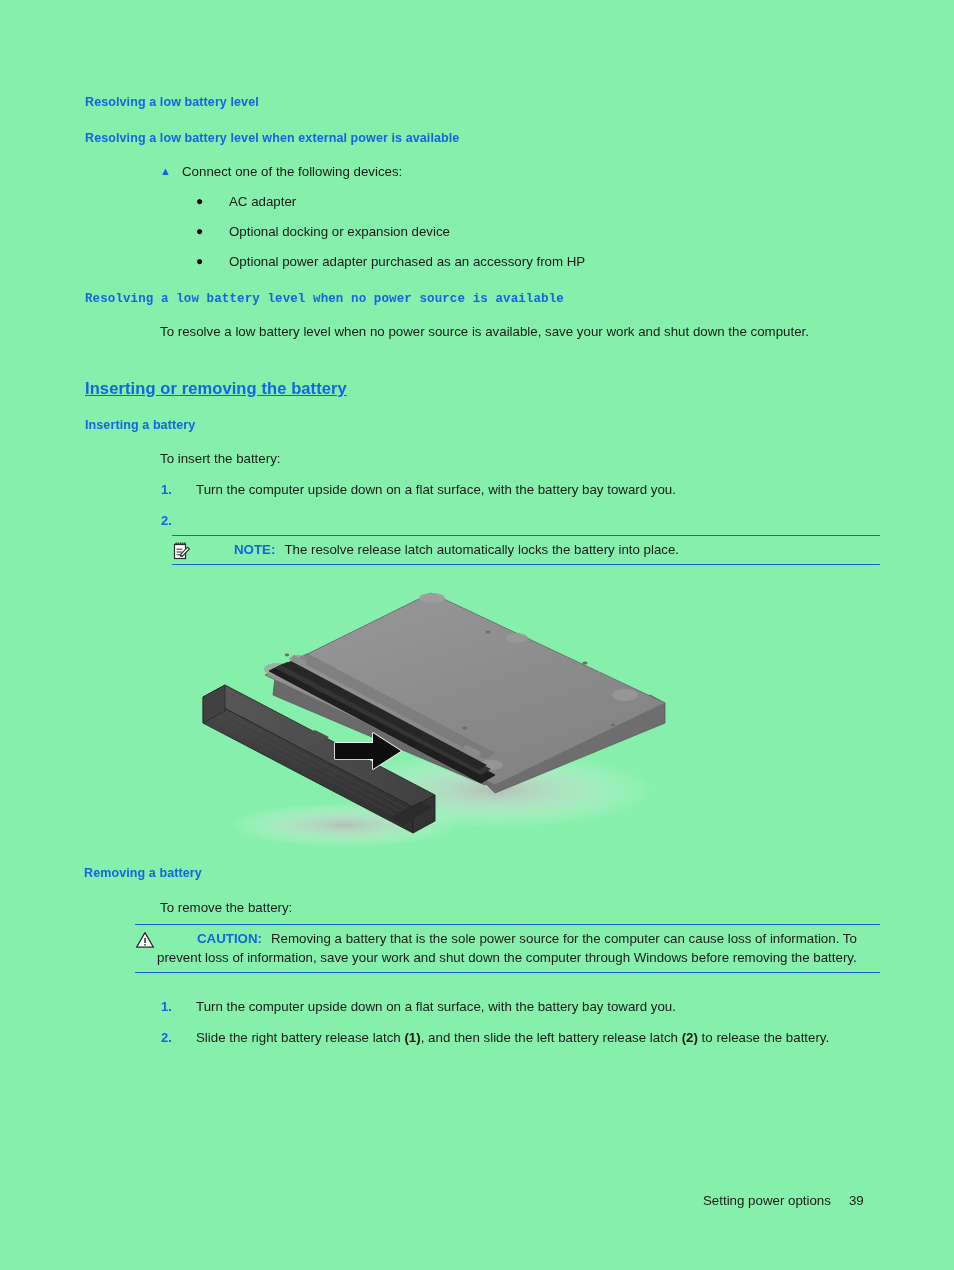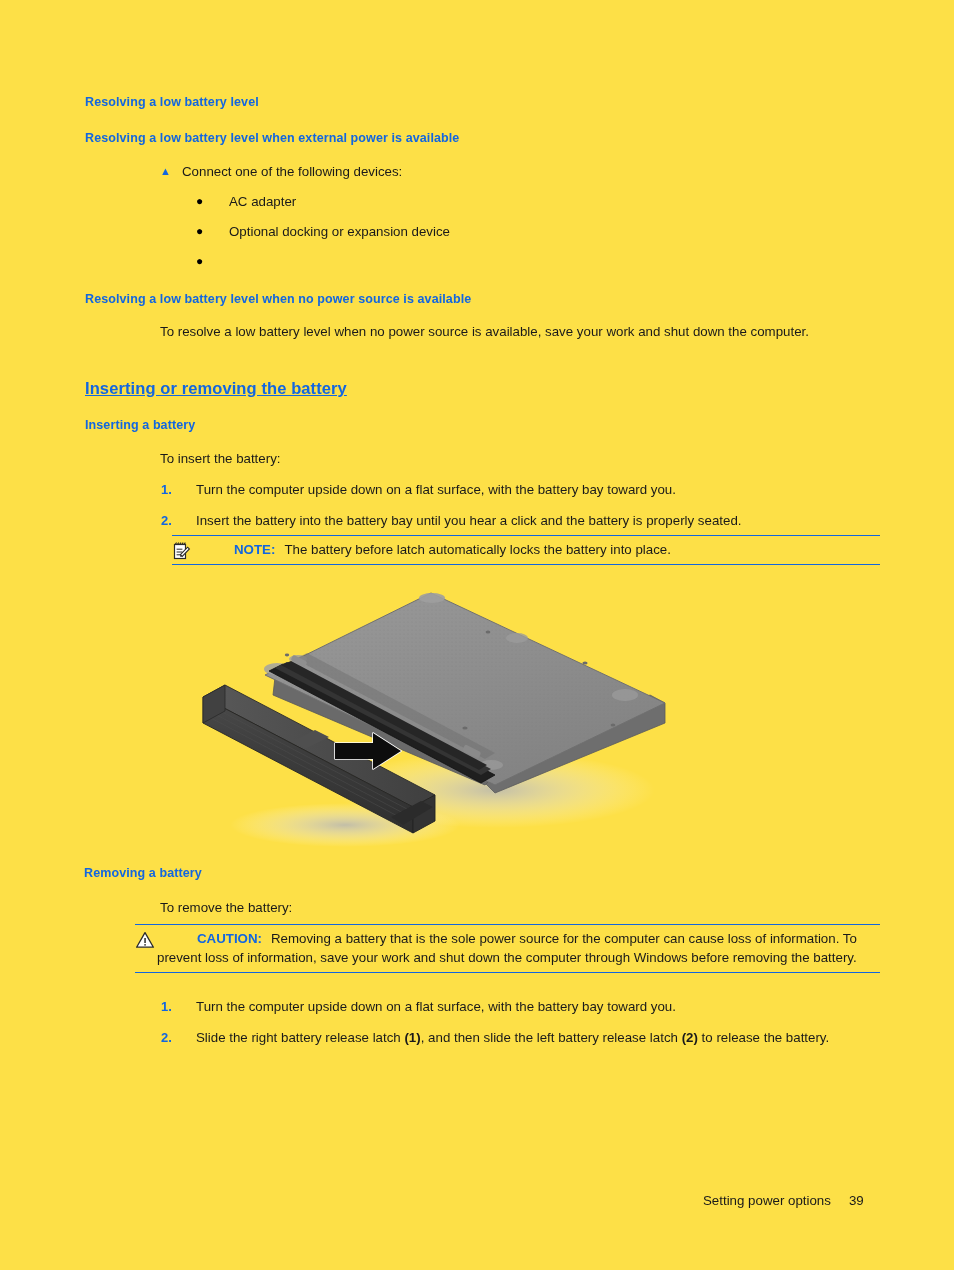--- a/index.html
+++ b/index.html
@@ -8,21 +8,21 @@
     background: #ffffff;
   }
   body {
     font-family: "Liberation Sans", sans-serif;
     color: #000000;
   }
   .page {
     position: relative;
     width: 954px;
     height: 1270px;
-    background: #fde047;
+    background: #86efac;
     overflow: hidden;
   }
 
   
   .h3 {
     position: absolute;
     color: #1266e0;
     font-weight: bold;
     font-size: 12.5px;
     letter-spacing: 0.1px;
@@ -182,59 +182,59 @@
     <li>
       <span class="bullet-dot">●</span>
       <span class="bullet-label">AC adapter</span>
     </li>
     <li>
       <span class="bullet-dot">●</span>
       <span class="bullet-label">Optional docking or expansion device</span>
     </li>
     <li>
       <span class="bullet-dot">●</span>
+      <span class="bullet-label">Optional power adapter purchased as an accessory from HP</span>
     </li>
   </ul>
 
-  <div class="h3" style="left:85px; top:292px;">Resolving a low battery level when no power source is available</div>
+  <div class="h3" style="left:85px; top:292px;font-family:Liberation Mono, monospace;">Resolving a low battery level when no power source is available</div>
 
   <div class="body-text" style="left:160px; top:322px; width:720px;">To resolve a low battery level when no power source is available, save your work and shut down the computer.</div>
 
   <div class="h2" style="left:85px; top:379px;">Inserting or removing the battery</div>
 
   <div class="h3" style="left:85px; top:418px;">Inserting a battery</div>
 
   <div class="body-text" style="left:160px; top:449px; width:700px;">To insert the battery:</div>
 
   <ol class="num-list" style="left:161px; top:480px; width:720px;">
     <li>
       <span class="num-marker">1.</span>
       <span class="num-text">Turn the computer upside down on a flat surface, with the battery bay toward you.</span>
     </li>
     <li>
       <span class="num-marker">2.</span>
-      <span class="num-text">Insert the battery into the battery bay until you hear a click and the battery is properly seated.</span>
     </li>
   </ol>
 
   <div class="admon" style="left:172px; top:535px; width:708px;">
     <div class="admon-inner">
       <span class="admon-icon">
         <svg viewBox="0 0 20 20" width="20" height="20">
           <rect x="2.5" y="3.5" width="11" height="14" fill="#ffffff" stroke="#2b2b2b" stroke-width="1.2"></rect>
           <line x1="4.6" y1="8.2" x2="10.4" y2="8.2" stroke="#2b2b2b" stroke-width="1"></line>
           <line x1="4.6" y1="11" x2="10.4" y2="11" stroke="#2b2b2b" stroke-width="1"></line>
           <line x1="4.6" y1="13.8" x2="8.6" y2="13.8" stroke="#2b2b2b" stroke-width="1"></line>
           <path d="M3.2 3.4 L4.6 1.6 M5.4 3.4 L6.8 1.6 M7.6 3.4 L9 1.6 M9.8 3.4 L11.2 1.6 M12 3.4 L13.4 1.6" stroke="#2b2b2b" stroke-width="1.1"></path>
           <path d="M8.4 13.6 L15.6 6.2 L17.4 8 L10.2 15.4 Z" fill="#ffffff" stroke="#2b2b2b" stroke-width="1.1"></path>
           <path d="M8.4 13.6 L8.0 15.8 L10.2 15.4 Z" fill="#2b2b2b"></path>
         </svg>
       </span>
       <div class="admon-body">
-        <span class="admon-kw">NOTE:</span><span class="admon-gap"></span><span>The battery before latch automatically locks the battery into place.</span>
+        <span class="admon-kw">NOTE:</span><span class="admon-gap"></span><span>The resolve release latch automatically locks the battery into place.</span>
       </div>
     </div>
   </div>
 
   <div class="figure" style="left:195px; top:585px; width:490px; height:270px;">
     <svg width="490" height="270" viewBox="0 0 490 270">
       <defs>
         <pattern id="dots" width="4" height="4" patternUnits="userSpaceOnUse">
           <circle cx="1" cy="1" r="0.55" fill="#7c7c7c"></circle>
         </pattern>

